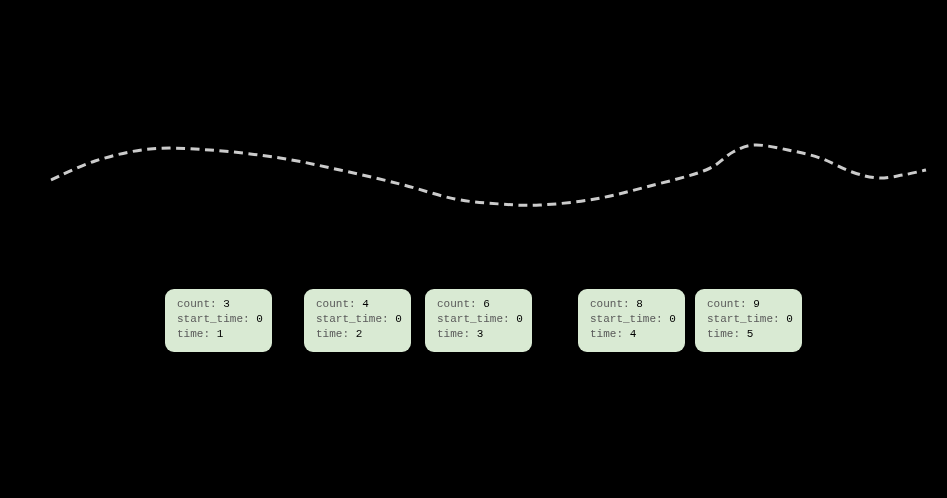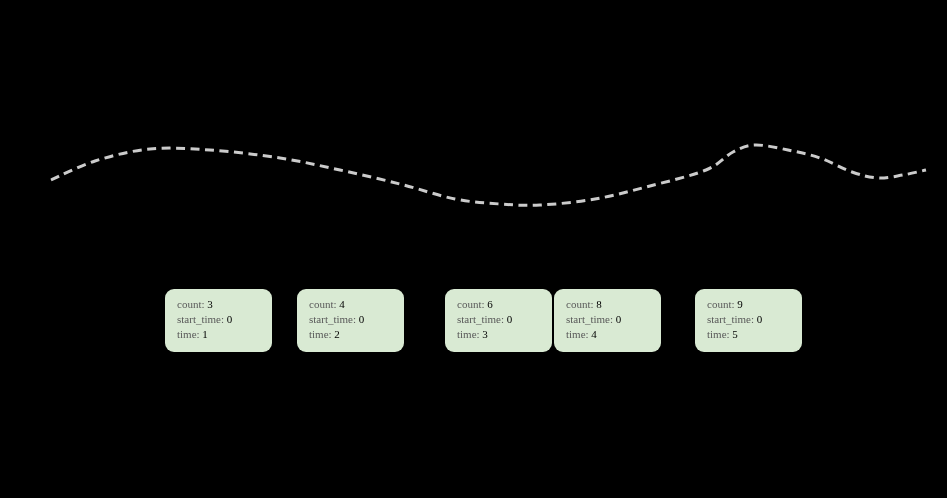--- a/index.html
+++ b/index.html
@@ -6,21 +6,21 @@
     margin: 0;
     padding: 0;
     background: #000000;
   }
   .stage {
     position: relative;
     width: 947px;
     height: 398px;
     background: var(--bg, #000000);
     overflow: hidden;
-    font-family: Liberation Serif, serif;
+    font-family: Liberation Mono, monospace;
   }
   .curve-svg {
     position: absolute;
     left: 0;
     top: 0;
     width: 947px;
     height: 498px;
     display: block;
   }
   .card {
@@ -56,51 +56,51 @@
     <div>
       <span class="lbl">start_time:</span>
       <span class="val">0</span>
     </div>
     <div>
       <span class="lbl">time:</span>
       <span class="val">1</span>
     </div>
   </div>
 
-  <div class="card" style="left:297px">
+  <div class="card" style="left:304px">
     <div>
       <span class="lbl">count:</span>
       <span class="val">4</span>
     </div>
     <div>
       <span class="lbl">start_time:</span>
       <span class="val">0</span>
     </div>
     <div>
       <span class="lbl">time:</span>
       <span class="val">2</span>
     </div>
   </div>
 
-  <div class="card" style="left:445px">
+  <div class="card" style="left:425px">
     <div>
       <span class="lbl">count:</span>
       <span class="val">6</span>
     </div>
     <div>
       <span class="lbl">start_time:</span>
       <span class="val">0</span>
     </div>
     <div>
       <span class="lbl">time:</span>
       <span class="val">3</span>
     </div>
   </div>
 
-  <div class="card" style="left:554px">
+  <div class="card" style="left:578px">
     <div>
       <span class="lbl">count:</span>
       <span class="val">8</span>
     </div>
     <div>
       <span class="lbl">start_time:</span>
       <span class="val">0</span>
     </div>
     <div>
       <span class="lbl">time:</span>

